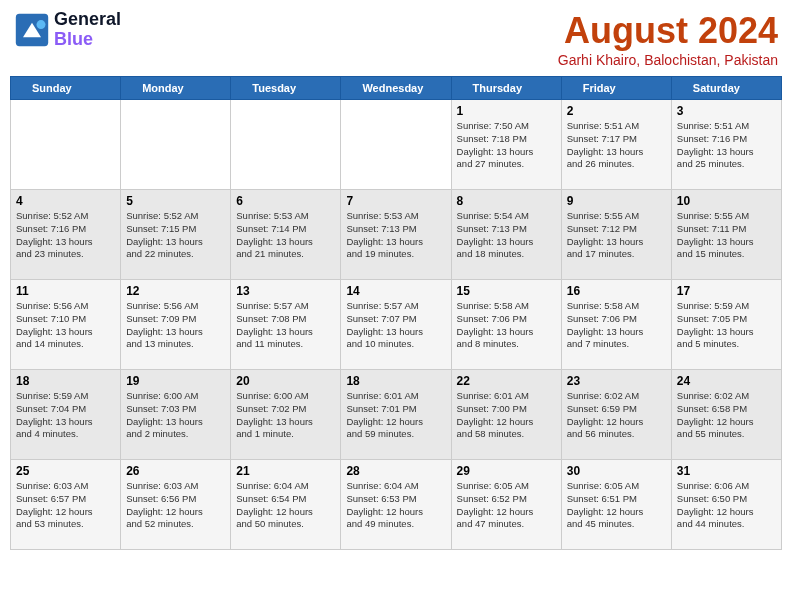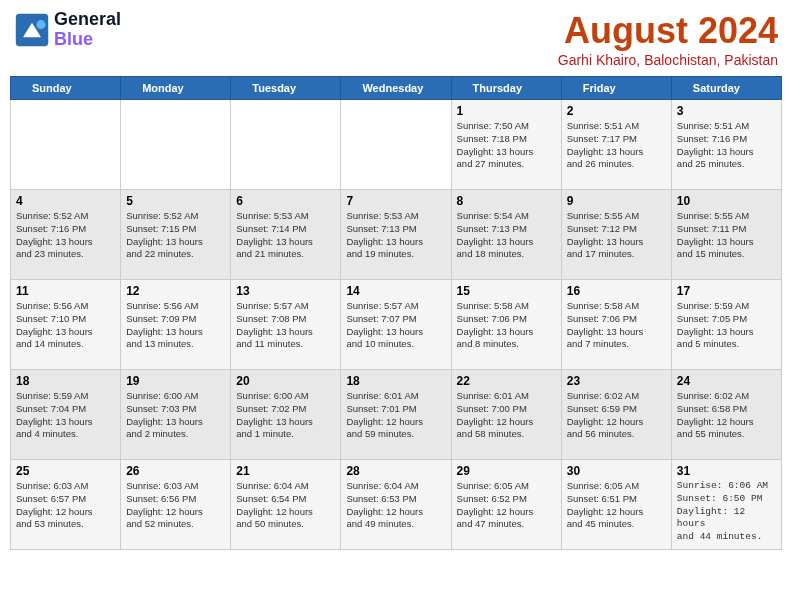--- a/index.html
+++ b/index.html
@@ -337,20 +337,20 @@
         </td>
         <td>
           <span class="day-num">30</span>
           <div class="cell-info" style="white-space: pre-line;">Sunrise: 6:05 AM
 Sunset: 6:51 PM
 Daylight: 12 hours
 and 45 minutes.</div>
         </td>
         <td>
           <span class="day-num">31</span>
-          <div class="cell-info" style="white-space: pre-line; font-family: Liberation Mono, monospace;">Sunrise: 6:06 AM
+          <div class="cell-info" style="white-space: pre-line;">Sunrise: 6:06 AM
 Sunset: 6:50 PM
 Daylight: 12 hours
 and 44 minutes.</div>
         </td>
       </tr>
     </tbody>
 </table>
 
 </body></html>

